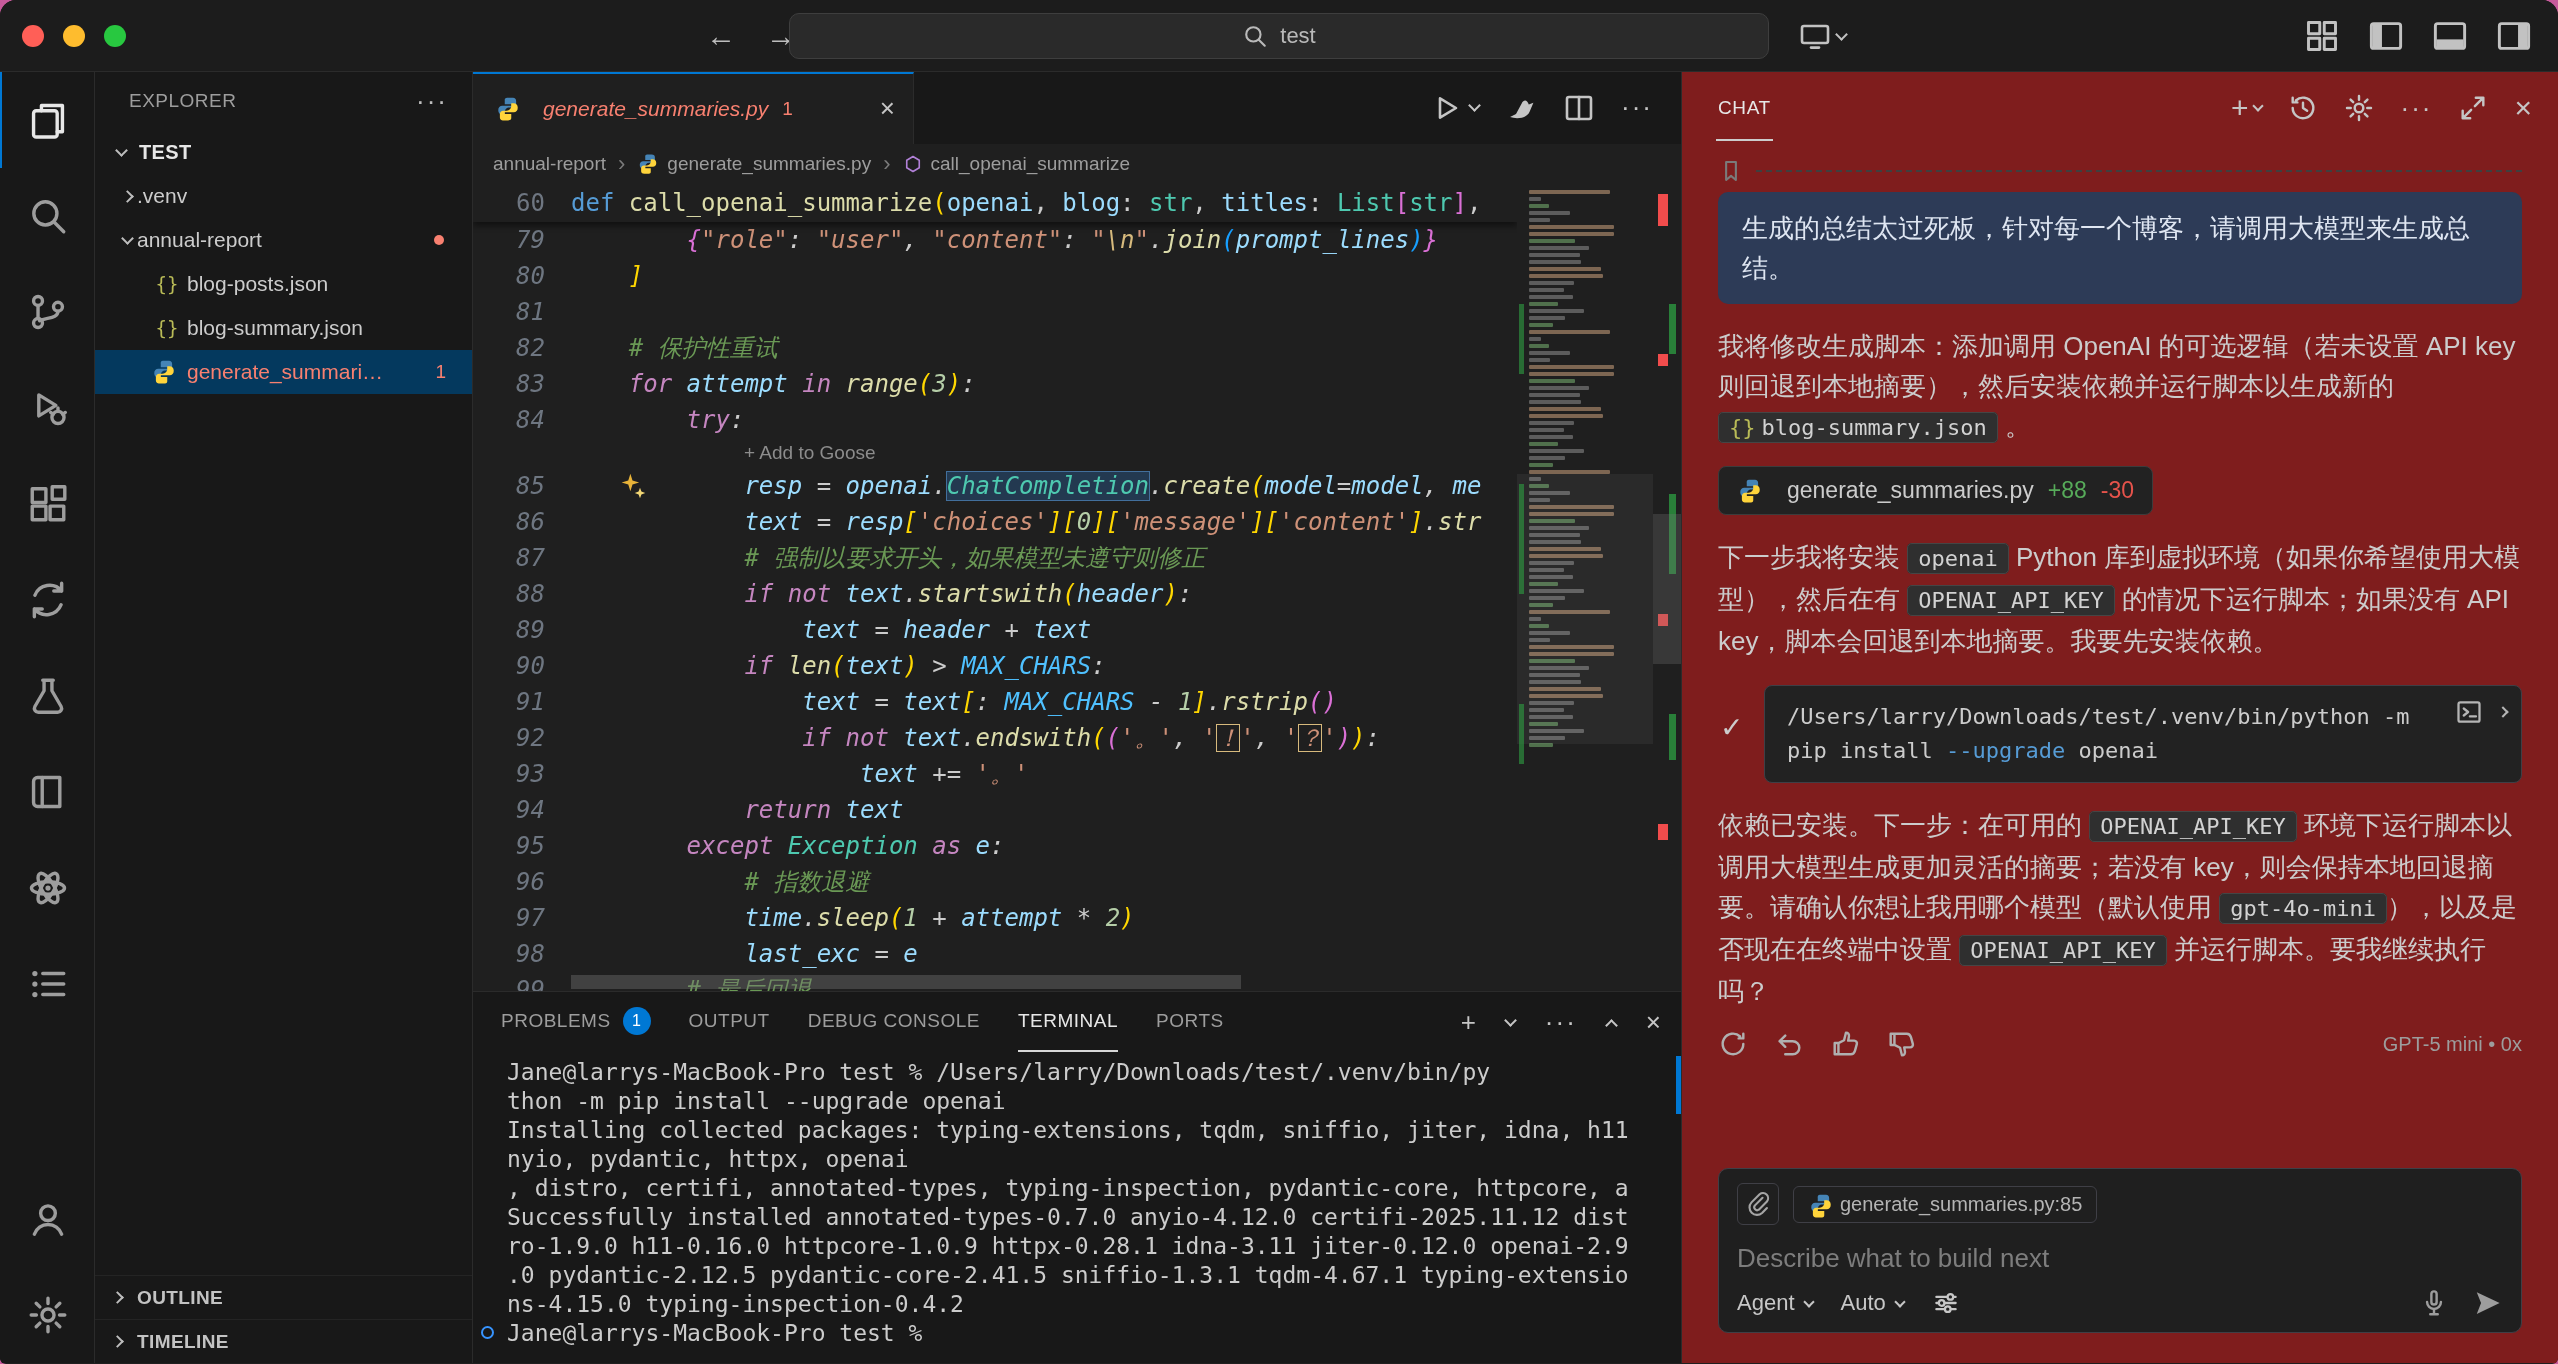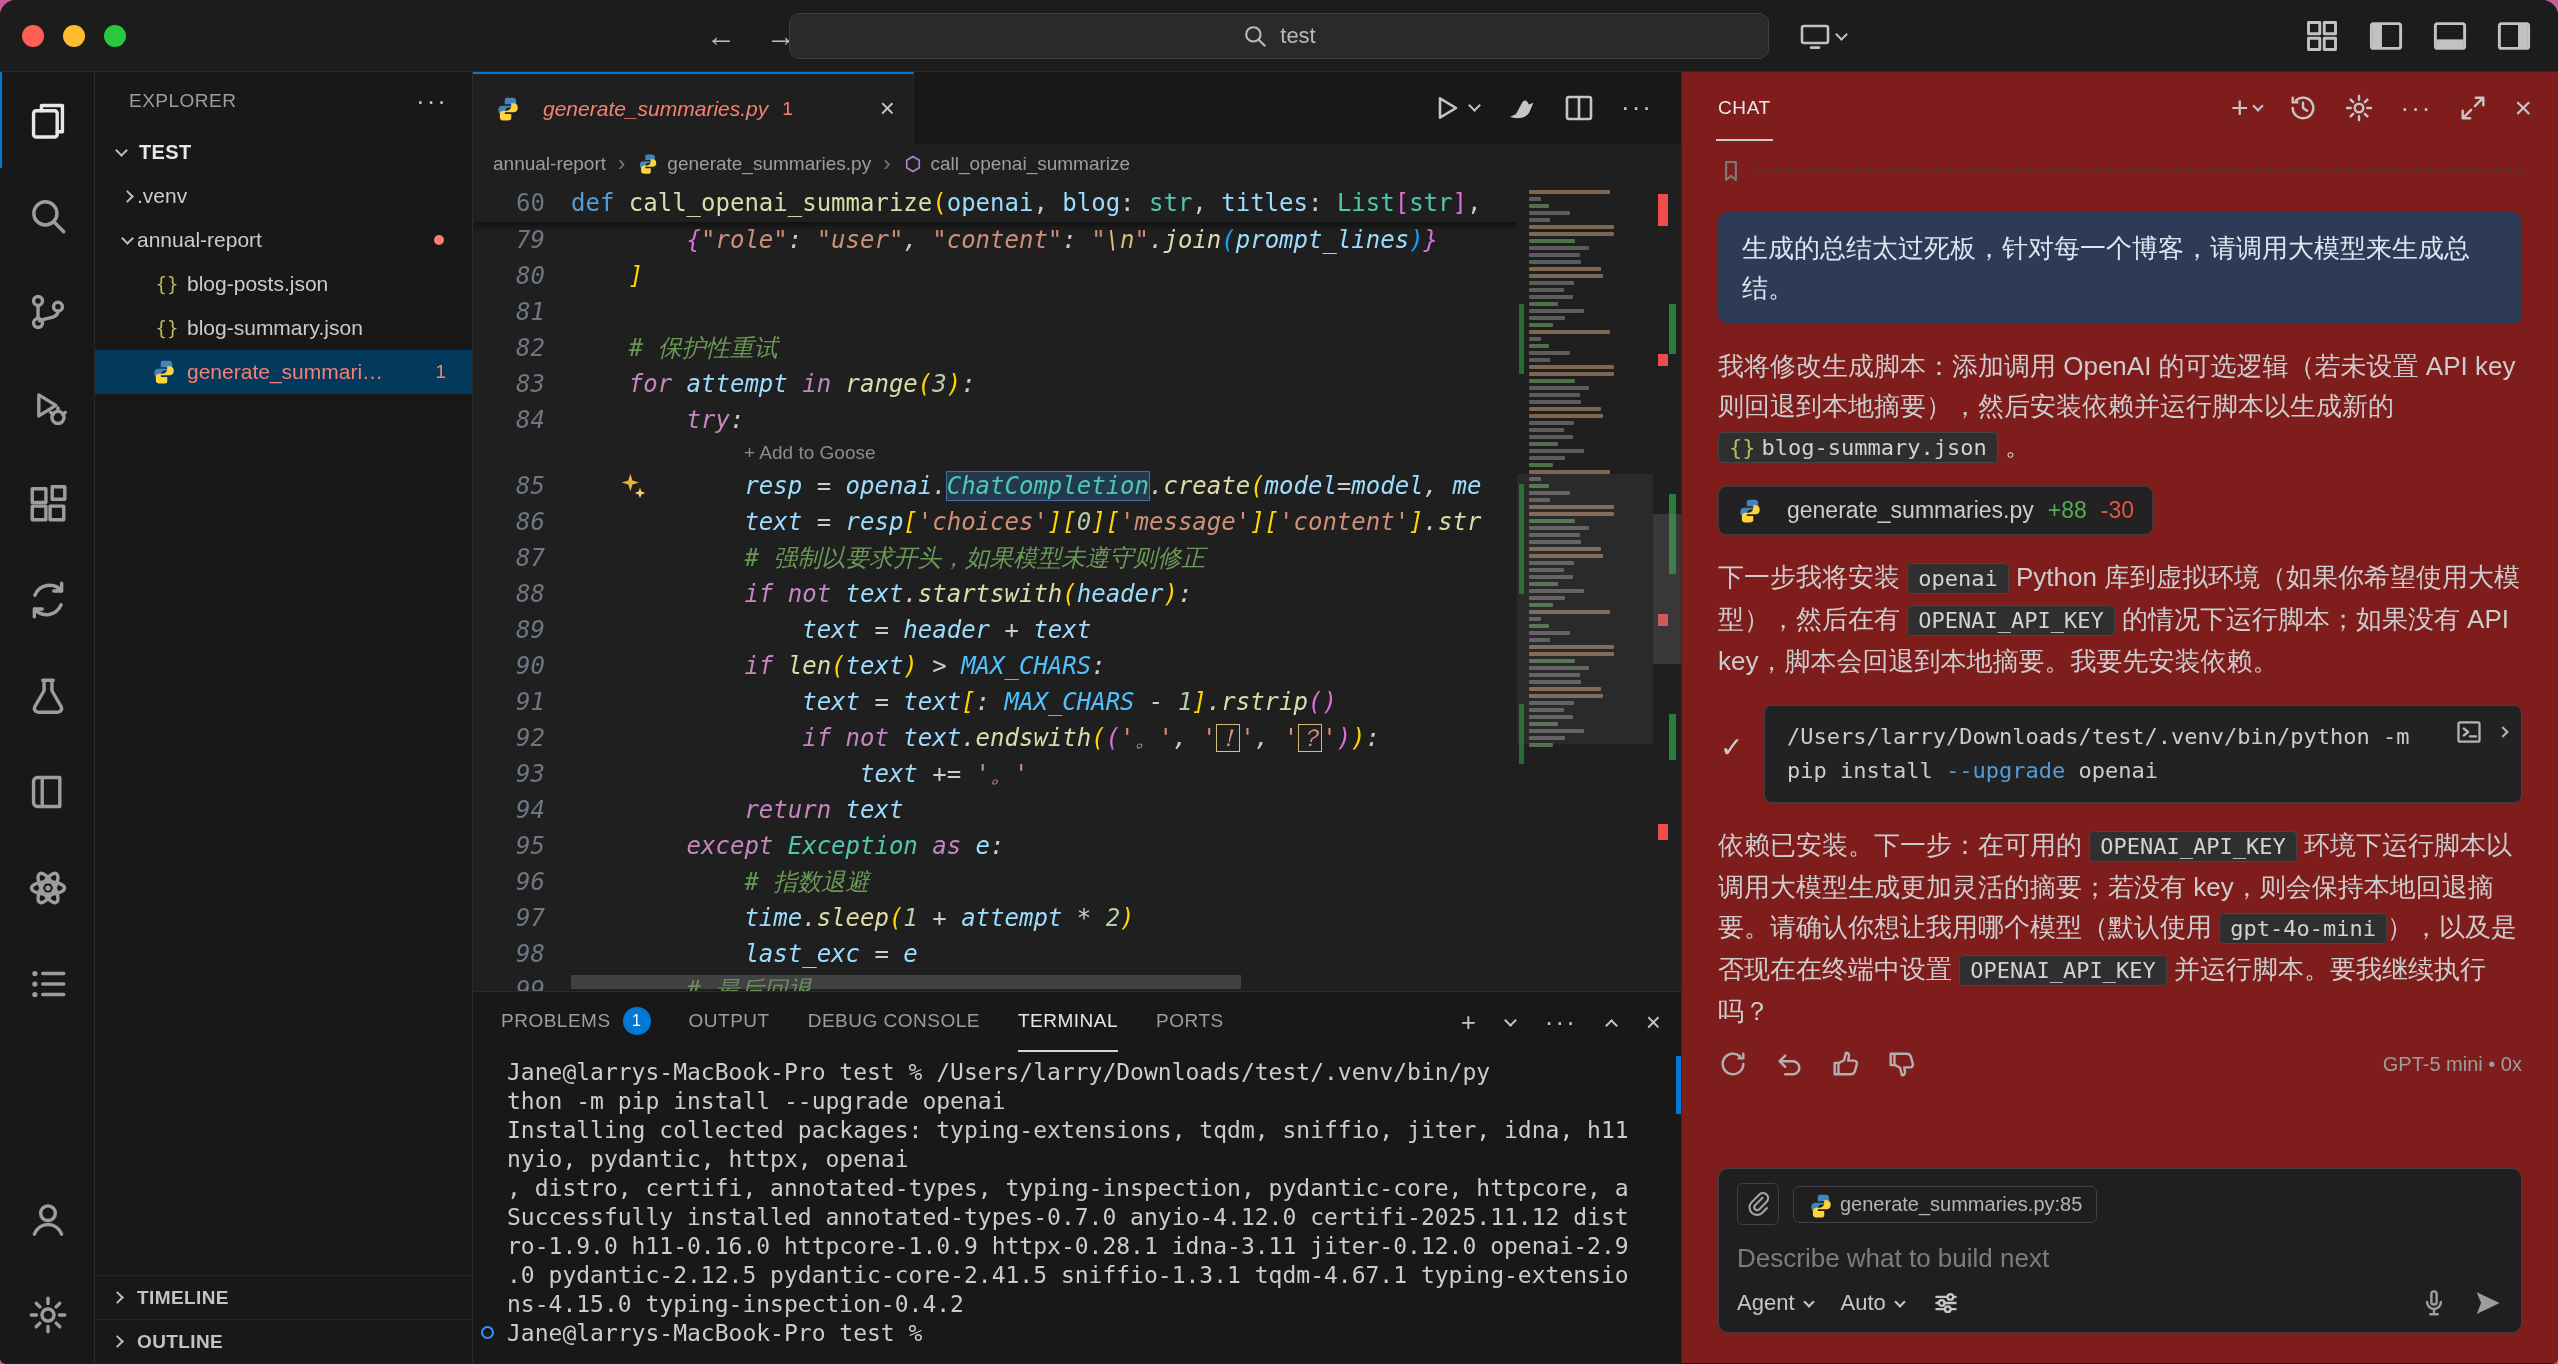--- a/index.html
+++ b/index.html
@@ -103,21 +103,21 @@
   
   .chat{width:877px;background:#7f1d1d;border-left:1px solid #2b2b2b;display:flex;flex-direction:column;}
   .chat-head{height:72px;display:flex;align-items:center;padding:0 26px 0 34px;}
   .chat-title{font-size:19px;letter-spacing:.6px;color:#e7e7e7;border-bottom:2px solid #cccccc;padding:22px 2px 20px;}
   .chat-hactions{margin-left:auto;display:flex;align-items:center;gap:26px;color:#c5c5c5;}
   .chat-hactions svg{width:30px;height:30px}
   .plusg{display:flex;align-items:center;gap:6px;font-size:30px;}
   .chat-body{flex:1;overflow:hidden;padding:14px 36px 0;}
   .checkpoint{display:flex;align-items:center;gap:12px;color:#7a7a7a;}
   .checkpoint .dash{flex:1;border-top:2px dashed #3f3f3f;}
-  .bubble{margin-top:28px;background:#2d3b57;border-radius:10px;padding:16px 24px;font-size:26px;line-height:40px;color:#dfe6f2;}
+  .bubble{margin-top:8px;background:#2d3b57;border-radius:10px;padding:16px 24px;font-size:26px;line-height:40px;color:#dfe6f2;}
   .para{margin-top:22px;font-size:26px;line-height:40px;color:#cccccc;}
   .chip{font-family:"DejaVu Sans Mono","Liberation Mono",monospace;font-size:22px;background:#2f2f2f;border:1px solid #454545;border-radius:5px;padding:2px 10px;color:#d2d2d2;white-space:nowrap;}
   .chip .br{color:#b9bb57;margin-right:6px;}
   .filechip{margin-top:18px;display:inline-flex;align-items:center;gap:14px;border:1px solid #3c3c3c;background:#222222;border-radius:8px;padding:10px 18px;font-size:23px;cursor:pointer;}
   .addn{color:#57ab5a}.remn{color:#e5534b}
   .cmdwrap{margin-top:24px;margin-left:46px;position:relative;}
   .cmdcheck{position:absolute;left:-44px;top:26px;color:#cccccc;font-size:28px;}
   .cmdblock{border:1px solid #3f3f46;background:#222222;border-radius:8px;padding:14px 96px 14px 22px;font-size:22px;line-height:34px;color:#cccccc;font-family:"DejaVu Sans Mono","Liberation Mono",monospace;word-break:break-all;position:relative;}
   .cmdflag{color:#569cd6}
   .cmdicons{position:absolute;right:14px;top:12px;display:flex;gap:16px;color:#b5b5b5;align-items:center;}
@@ -318,27 +318,27 @@
             </span>
             <span class="xlabel err">generate_summaries.py</span>
             <span class="xbadge">1</span>
           </div>
         </div>
       <div class="sb-bottom">
         <div class="sb-sec">
           <span class="tw">
               <span class="cr"></span>
             </span>
-          <span>TIMELINE</span>
+          <span>OUTLINE</span>
         </div>
         <div class="sb-sec">
           <span class="tw">
               <span class="cr"></span>
             </span>
-          <span>OUTLINE</span>
+          <span>TIMELINE</span>
         </div>
       </div>
     </aside>
 
     <section class="editorcol">
       <div class="tabbar">
         <div class="tab">
           <span class="pyic">
               <svg width="26" height="26" viewBox="0 0 16 16">
                 <path fill="#4584b6" d="M8 1C5.8 1 6 2 6 3v2h4v1H4.5C3 6 2 7 2 8.8 2 10.5 3 11.5 4.5 11.5H6V9.8C6 8.3 7.2 7 8.8 7H11c1.1 0 2-.9 2-2V3c0-1-.5-2-2.5-2z"></path>

